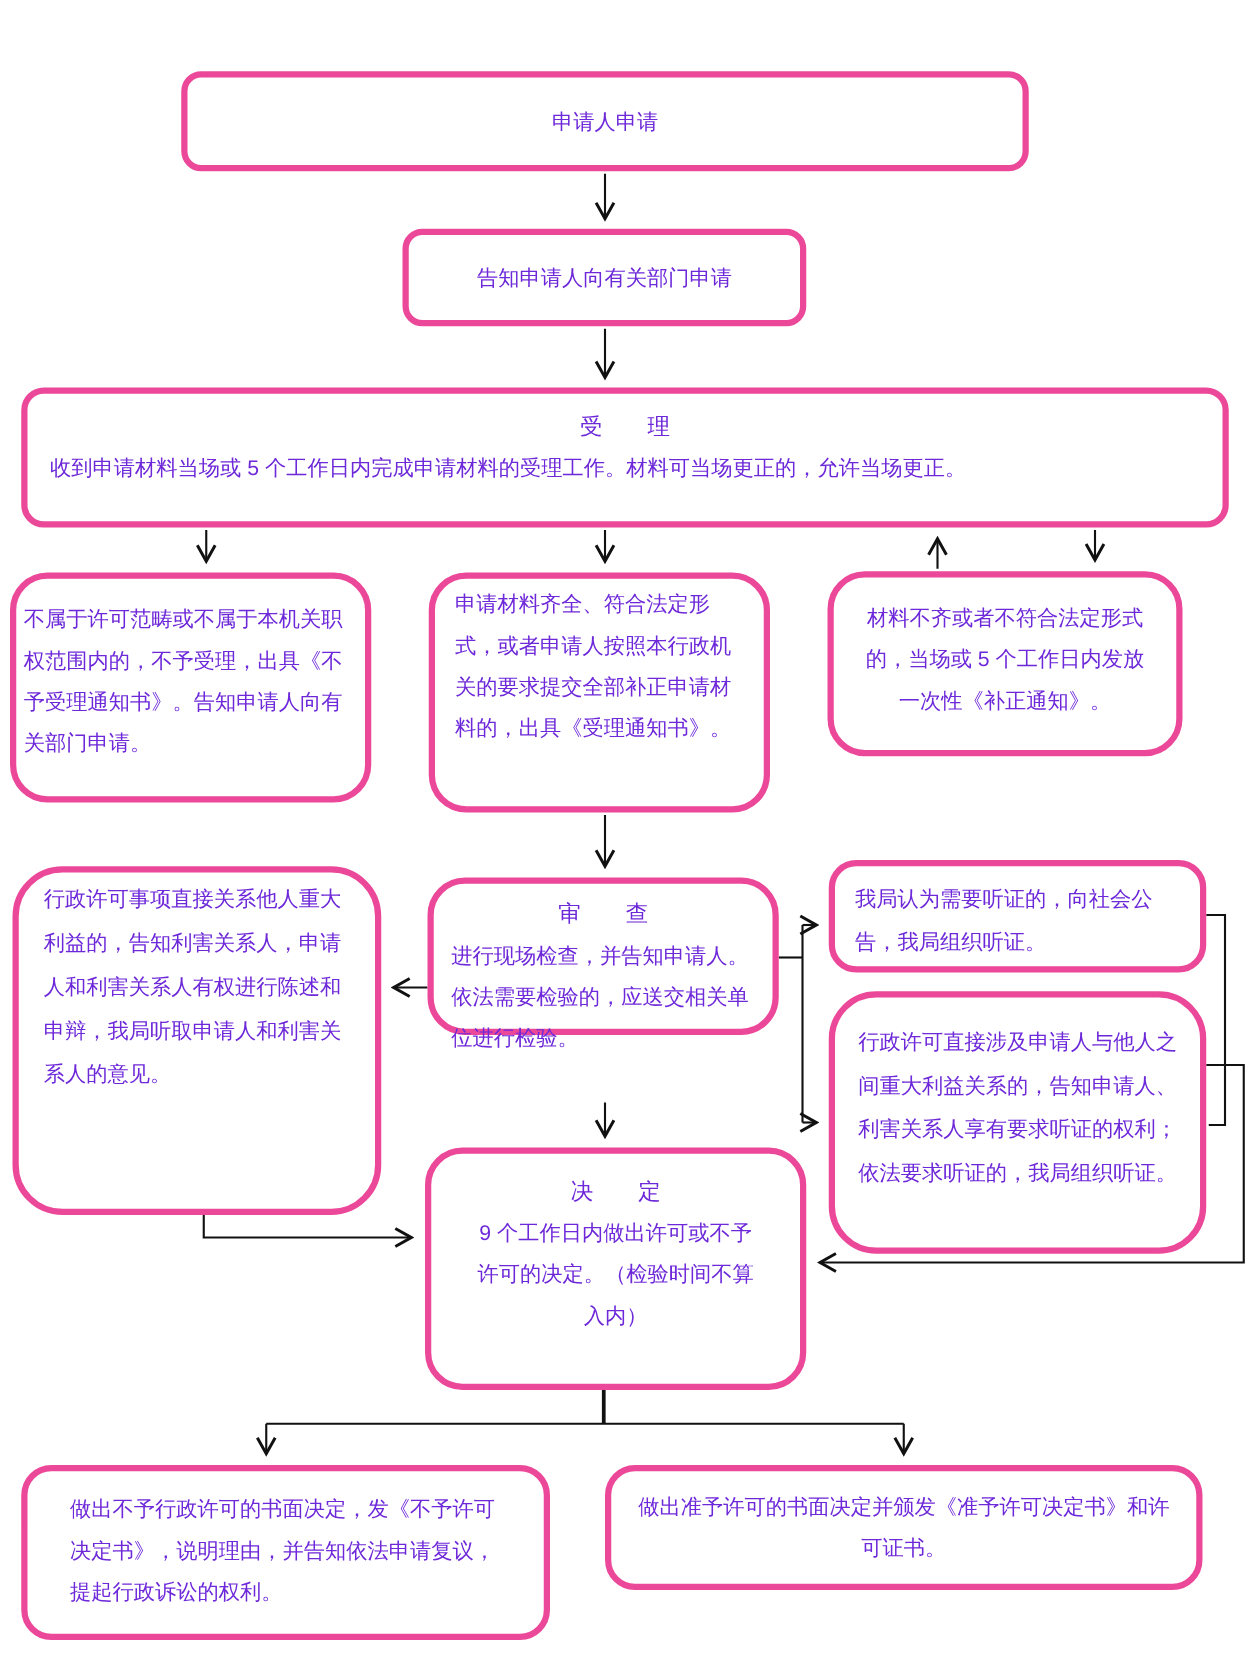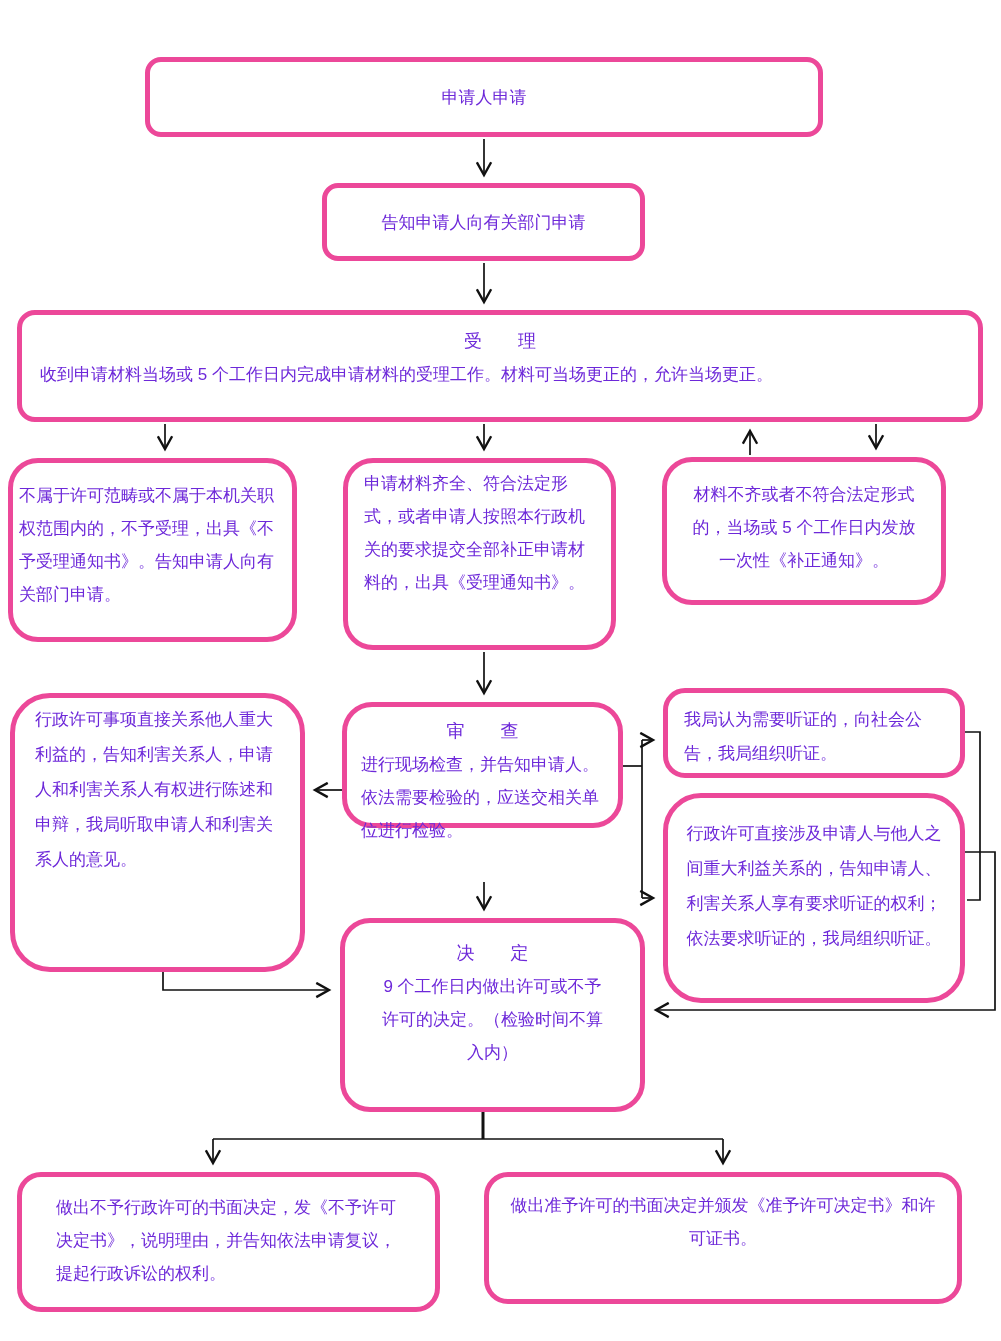--- a/index.html
+++ b/index.html
@@ -35,21 +35,21 @@
   .n-accept     {left:17px; top:310px; width:966px;height:112px;border-radius:18px;padding:4px 18px;}
   .n-notacc     {left:8px;  top:458px; width:289px;height:184px;border-radius:30px;padding:16px 6px;}
   .n-complete   {left:343px;top:458px; width:273px;height:192px;border-radius:30px;padding:4px 16px;}
   .n-incomplete {left:662px;top:457px; width:284px;height:148px;border-radius:30px;padding:16px 18px;text-align:center;}
   .n-review     {left:342px;top:702px; width:281px;height:126px;border-radius:30px;padding:2px 14px;}
   .n-stake      {left:10px; top:693px; width:295px;height:279px;border-radius:40px;padding:4px 20px;line-height:35px;}
   .n-hearpub    {left:663px;top:688px; width:302px;height:90px; border-radius:22px;padding:10px 16px;line-height:34px;}
   .n-hearright  {left:663px;top:793px; width:302px;height:210px;border-radius:38px;padding:18px 16px;line-height:35px;text-align:center;}
   .n-decision   {left:340px;top:918px; width:305px;height:194px;border-radius:30px;padding:8px 32px;text-align:center;}
   .n-deny       {left:17px; top:1172px;width:423px;height:140px;border-radius:24px;padding:14px 34px;}
-  .n-grant      {left:484px;top:1172px;width:478px;height:132px;border-radius:24px;padding:12px 18px;text-align:center;}
+  .n-grant      {left:484px;top:1172px;width:478px;height:100px;border-radius:24px;padding:12px 18px;text-align:center;}
 </style>
 </head>
 <body>
 
 <div id="canvas">
 
   <svg class="connectors" viewBox="0 0 1001 1341" xmlns="http://www.w3.org/2000/svg">
     <defs>
       <marker id="arrow" viewBox="0 0 10 10" refX="8.5" refY="5" markerWidth="10" markerHeight="10" orient="auto-start-reverse">
         <path d="M1,0.8 L8.5,5 L1,9.2" fill="none" stroke="#111111" stroke-width="1.4"></path>

